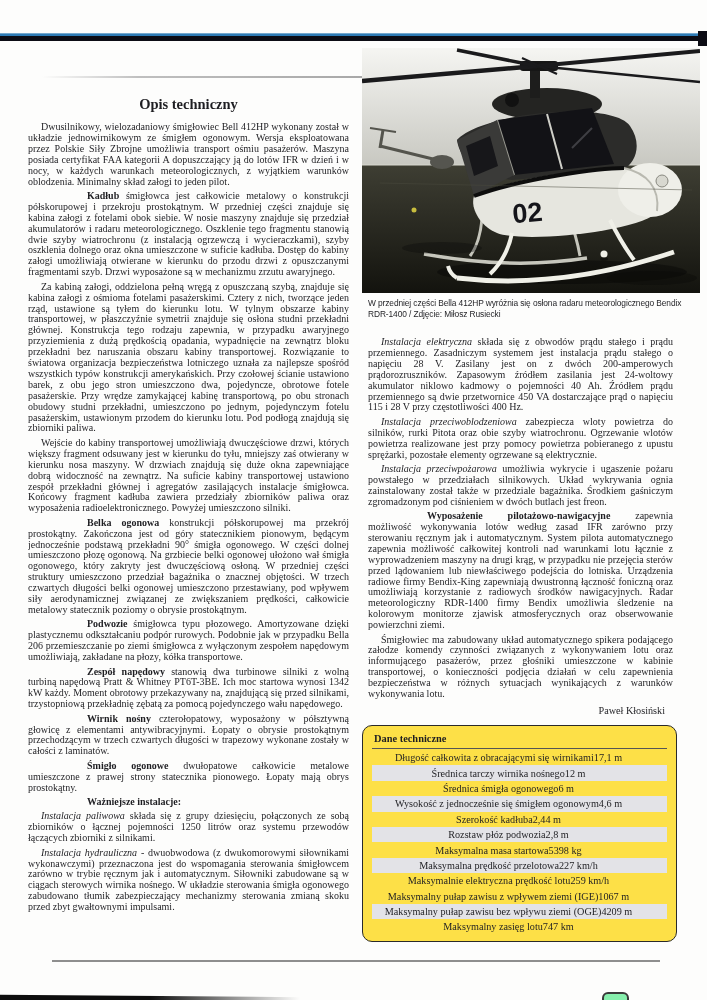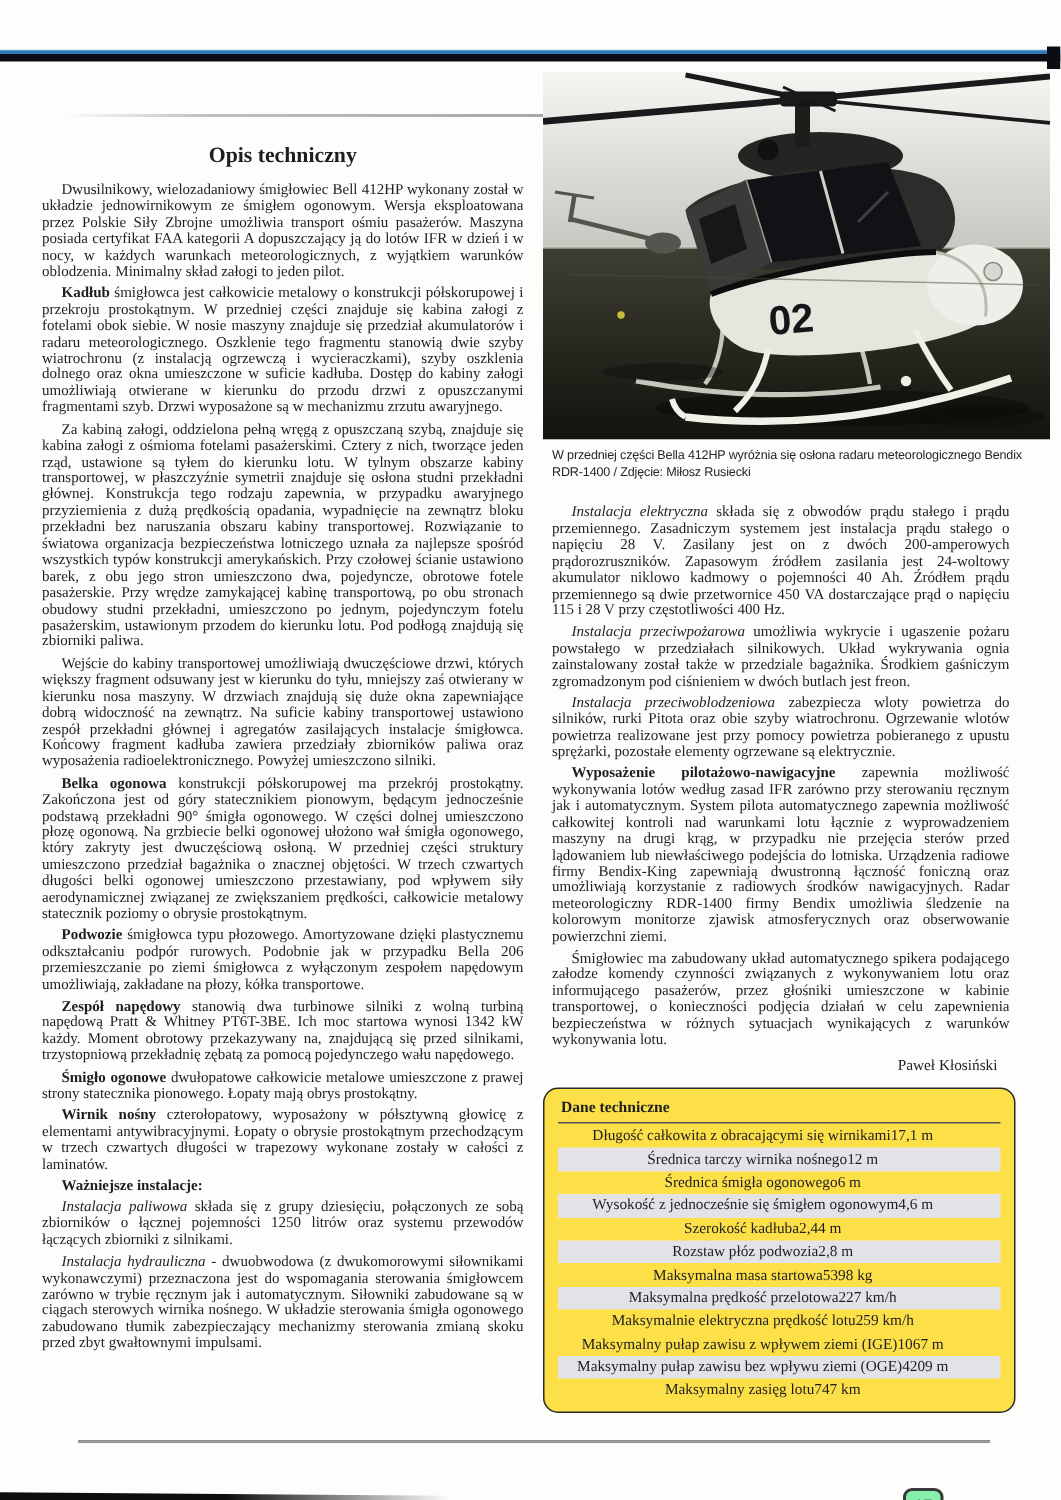--- a/index.html
+++ b/index.html
@@ -22,21 +22,21 @@
   .caption { position:absolute; left:368px; top:298px; width:334px;
     font-family:"Liberation Sans", sans-serif; font-size:8.4px; letter-spacing:-0.1px;
     line-height:1.35; color:#26262a; }
 
   .leftcol  { position:absolute; left:28px;  top:96px;  width:321px; height:850px; overflow:hidden; }
   .rightcol { position:absolute; left:368px; top:337px; width:305px; }
 
   .article-title { font-size:14.5px; font-weight:bold; text-align:center; margin:0 0 9px 0; }
 
   p.para { margin:0 0 3.5px 0; font-size:10px; line-height:10.9px; text-align:justify; text-indent:13px; }
-  .lead-bold { font-weight:bold; }
+  .lead-bold { font-weight:bold;margin-left:46px; }
   .lead-italic { font-style:italic; }
 
   .byline { text-align:right; font-size:10.2px; padding-right:4px; margin:5px 4px 9px 0; }
 
   .specbox { margin-left:-6px; width:315px; background:#fde047;
     border:1.6px solid #2a2a2a; border-radius:10px; padding:4px 9px 6px 9px; }
   .spec-title { font-weight:bold; font-size:10.4px; padding:3px 2px 4px 2px;
     border-bottom:1px solid #555; margin-bottom:1px; }
   .spec-row { display:flex; justify-content:center; align-items:center;
     font-size:10.2px; height:15.4px; padding:0 2px; }
@@ -142,33 +142,33 @@
 <div class="leftcol">
   <h1 class="article-title">Opis techniczny</h1>
   <div id="left-paras">
       <p class="para">Dwusilnikowy, wielozadaniowy śmigłowiec Bell 412HP wykonany został w układzie jednowirnikowym ze śmigłem ogonowym. Wersja eksploatowana przez Polskie Siły Zbrojne umożliwia transport ośmiu pasażerów. Maszyna posiada certyfikat FAA kategorii A dopuszczający ją do lotów IFR w dzień i w nocy, w każdych warunkach meteorologicznych, z wyjątkiem warunków oblodzenia. Minimalny skład załogi to jeden pilot.</p>
       <p class="para"><span class="lead-bold">Kadłub</span> śmigłowca jest całkowicie metalowy o konstrukcji półskorupowej i przekroju prostokątnym. W przedniej części znajduje się kabina załogi z fotelami obok siebie. W nosie maszyny znajduje się przedział akumulatorów i radaru meteorologicznego. Oszklenie tego fragmentu stanowią dwie szyby wiatrochronu (z instalacją ogrzewczą i wycieraczkami), szyby oszklenia dolnego oraz okna umieszczone w suficie kadłuba. Dostęp do kabiny załogi umożliwiają otwierane w kierunku do przodu drzwi z opuszczanymi fragmentami szyb. Drzwi wyposażone są w mechanizmu zrzutu awaryjnego.</p>
       <p class="para">Za kabiną załogi, oddzielona pełną wręgą z opuszczaną szybą, znajduje się kabina załogi z ośmioma fotelami pasażerskimi. Cztery z nich, tworzące jeden rząd, ustawione są tyłem do kierunku lotu. W tylnym obszarze kabiny transportowej, w płaszczyźnie symetrii znajduje się osłona studni przekładni głównej. Konstrukcja tego rodzaju zapewnia, w przypadku awaryjnego przyziemienia z dużą prędkością opadania, wypadnięcie na zewnątrz bloku przekładni bez naruszania obszaru kabiny transportowej. Rozwiązanie to światowa organizacja bezpieczeństwa lotniczego uznała za najlepsze spośród wszystkich typów konstrukcji amerykańskich. Przy czołowej ścianie ustawiono barek, z obu jego stron umieszczono dwa, pojedyncze, obrotowe fotele pasażerskie. Przy wrędze zamykającej kabinę transportową, po obu stronach obudowy studni przekładni, umieszczono po jednym, pojedynczym fotelu pasażerskim, ustawionym przodem do kierunku lotu. Pod podłogą znajdują się zbiorniki paliwa.</p>
       <p class="para">Wejście do kabiny transportowej umożliwiają dwuczęściowe drzwi, których większy fragment odsuwany jest w kierunku do tyłu, mniejszy zaś otwierany w kierunku nosa maszyny. W drzwiach znajdują się duże okna zapewniające dobrą widoczność na zewnątrz. Na suficie kabiny transportowej ustawiono zespół przekładni głównej i agregatów zasilających instalacje śmigłowca. Końcowy fragment kadłuba zawiera przedziały zbiorników paliwa oraz wyposażenia radioelektronicznego. Powyżej umieszczono silniki.</p>
       <p class="para"><span class="lead-bold">Belka ogonowa</span> konstrukcji półskorupowej ma przekrój prostokątny. Zakończona jest od góry statecznikiem pionowym, będącym jednocześnie podstawą przekładni 90° śmigła ogonowego. W części dolnej umieszczono płozę ogonową. Na grzbiecie belki ogonowej ułożono wał śmigła ogonowego, który zakryty jest dwuczęściową osłoną. W przedniej części struktury umieszczono przedział bagażnika o znacznej objętości. W trzech czwartych długości belki ogonowej umieszczono przestawiany, pod wpływem siły aerodynamicznej związanej ze zwiększaniem prędkości, całkowicie metalowy statecznik poziomy o obrysie prostokątnym.</p>
       <p class="para"><span class="lead-bold">Podwozie</span> śmigłowca typu płozowego. Amortyzowane dzięki plastycznemu odkształcaniu podpór rurowych. Podobnie jak w przypadku Bella 206 przemieszczanie po ziemi śmigłowca z wyłączonym zespołem napędowym umożliwiają, zakładane na płozy, kółka transportowe.</p>
       <p class="para"><span class="lead-bold">Zespół napędowy</span> stanowią dwa turbinowe silniki z wolną turbiną napędową Pratt &amp; Whitney PT6T-3BE. Ich moc startowa wynosi 1342 kW każdy. Moment obrotowy przekazywany na, znajdującą się przed silnikami, trzystopniową przekładnię zębatą za pomocą pojedynczego wału napędowego.</p>
+      <p class="para"><span class="lead-bold">Wirnik nośny</span> czterołopatowy, wyposażony w półsztywną głowicę z elementami antywibracyjnymi. Łopaty o obrysie prostokątnym przechodzącym w trzech czwartych długości w trapezowy wykonane zostały w całości z laminatów.</p>
       <p class="para"><span class="lead-bold">Śmigło ogonowe</span> dwułopatowe całkowicie metalowe umieszczone z prawej strony statecznika pionowego. Łopaty mają obrys prostokątny.</p>
-      <p class="para"><span class="lead-bold">Wirnik nośny</span> czterołopatowy, wyposażony w półsztywną głowicę z elementami antywibracyjnymi. Łopaty o obrysie prostokątnym przechodzącym w trzech czwartych długości w trapezowy wykonane zostały w całości z laminatów.</p>
       <p class="para"><span class="lead-bold">Ważniejsze instalacje:</span></p>
       <p class="para"><span class="lead-italic">Instalacja paliwowa</span> składa się z grupy dziesięciu, połączonych ze sobą zbiorników o łącznej pojemności 1250 litrów oraz systemu przewodów łączących zbiorniki z silnikami.</p>
       <p class="para"><span class="lead-italic">Instalacja hydrauliczna</span> - dwuobwodowa (z dwukomorowymi siłownikami wykonawczymi) przeznaczona jest do wspomagania sterowania śmigłowcem zarówno w trybie ręcznym jak i automatycznym. Siłowniki zabudowane są w ciągach sterowych wirnika nośnego. W układzie sterowania śmigła ogonowego zabudowano tłumik zabezpieczający mechanizmy sterowania zmianą skoku przed zbyt gwałtownymi impulsami.</p>
     </div>
 </div>
 
 <div class="rightcol">
   <div id="right-paras">
       <p class="para"><span class="lead-italic">Instalacja elektryczna</span> składa się z obwodów prądu stałego i prądu przemiennego. Zasadniczym systemem jest instalacja prądu stałego o napięciu 28 V. Zasilany jest on z dwóch 200-amperowych prądorozruszników. Zapasowym źródłem zasilania jest 24-woltowy akumulator niklowo kadmowy o pojemności 40 Ah. Źródłem prądu przemiennego są dwie przetwornice 450 VA dostarczające prąd o napięciu 115 i 28 V przy częstotliwości 400 Hz.</p>
+      <p class="para"><span class="lead-italic">Instalacja przeciwoblodzeniowa</span> zabezpiecza wloty powietrza do silników, rurki Pitota oraz obie szyby wiatrochronu. Ogrzewanie wlotów powietrza realizowane jest przy pomocy powietrza pobieranego z upustu sprężarki, pozostałe elementy ogrzewane są elektrycznie.</p>
       <p class="para"><span class="lead-italic">Instalacja przeciwpożarowa</span> umożliwia wykrycie i ugaszenie pożaru powstałego w przedziałach silnikowych. Układ wykrywania ognia zainstalowany został także w przedziale bagażnika. Środkiem gaśniczym zgromadzonym pod ciśnieniem w dwóch butlach jest freon.</p>
-      <p class="para"><span class="lead-italic">Instalacja przeciwoblodzeniowa</span> zabezpiecza wloty powietrza do silników, rurki Pitota oraz obie szyby wiatrochronu. Ogrzewanie wlotów powietrza realizowane jest przy pomocy powietrza pobieranego z upustu sprężarki, pozostałe elementy ogrzewane są elektrycznie.</p>
       <p class="para"><span class="lead-bold">Wyposażenie pilotażowo-nawigacyjne</span> zapewnia możliwość wykonywania lotów według zasad IFR zarówno przy sterowaniu ręcznym jak i automatycznym. System pilota automatycznego zapewnia możliwość całkowitej kontroli nad warunkami lotu łącznie z wyprowadzeniem maszyny na drugi krąg, w przypadku nie przejęcia sterów przed lądowaniem lub niewłaściwego podejścia do lotniska. Urządzenia radiowe firmy Bendix-King zapewniają dwustronną łączność foniczną oraz umożliwiają korzystanie z radiowych środków nawigacyjnych. Radar meteorologiczny RDR-1400 firmy Bendix umożliwia śledzenie na kolorowym monitorze zjawisk atmosferycznych oraz obserwowanie powierzchni ziemi.</p>
       <p class="para">Śmigłowiec ma zabudowany układ automatycznego spikera podającego załodze komendy czynności związanych z wykonywaniem lotu oraz informującego pasażerów, przez głośniki umieszczone w kabinie transportowej, o konieczności podjęcia działań w celu zapewnienia bezpieczeństwa w różnych sytuacjach wynikających z warunków wykonywania lotu.</p>
     </div>
   <div class="byline">Paweł Kłosiński</div>
   <div class="specbox">
     <div class="spec-title">Dane techniczne</div>
     <div id="spec-rows">
         <div class="spec-row">
           <span class="spec-label">Długość całkowita z obracającymi się wirnikami</span>
           <span class="spec-value">17,1 m</span>

